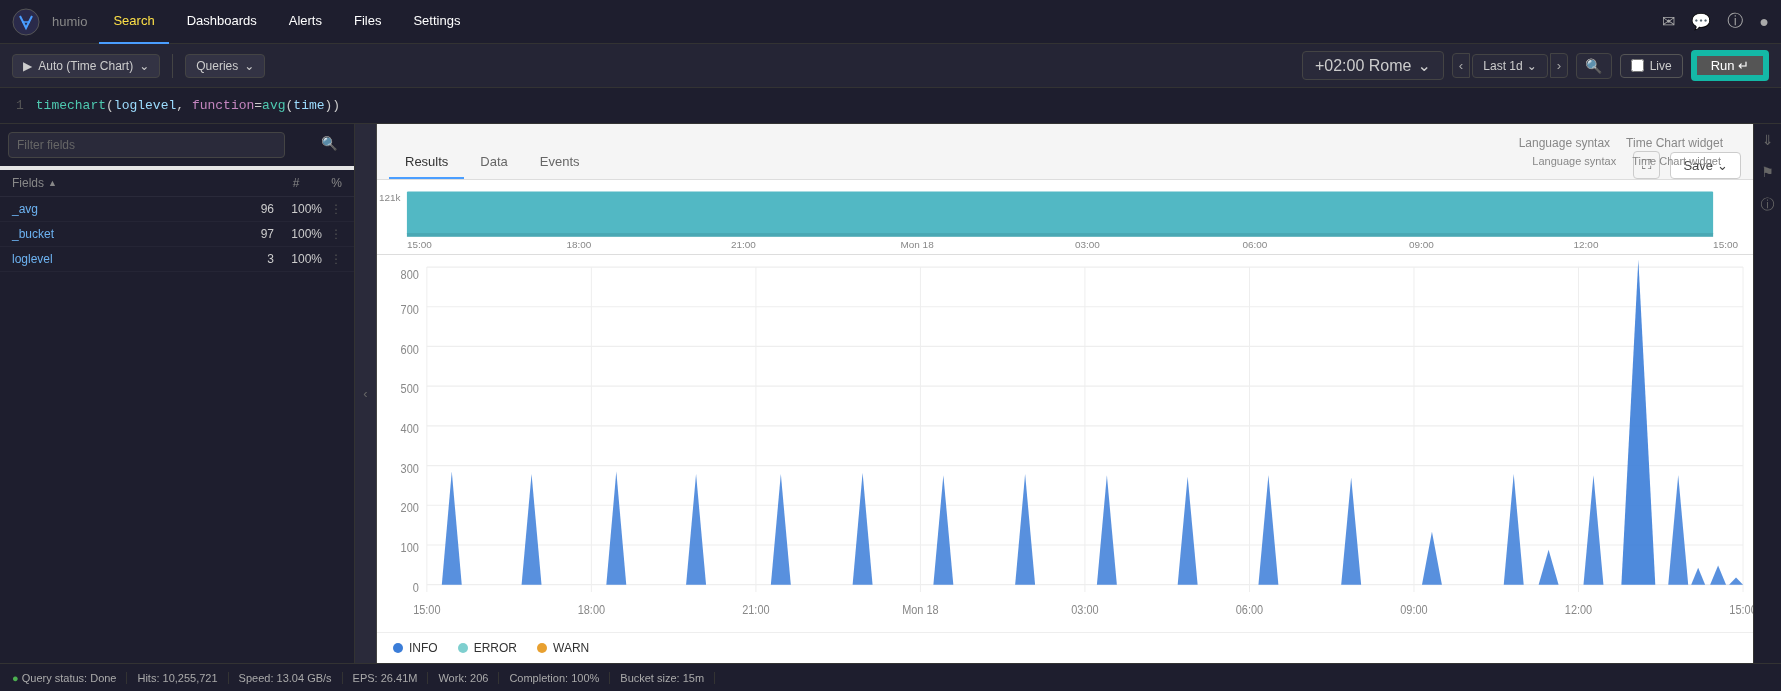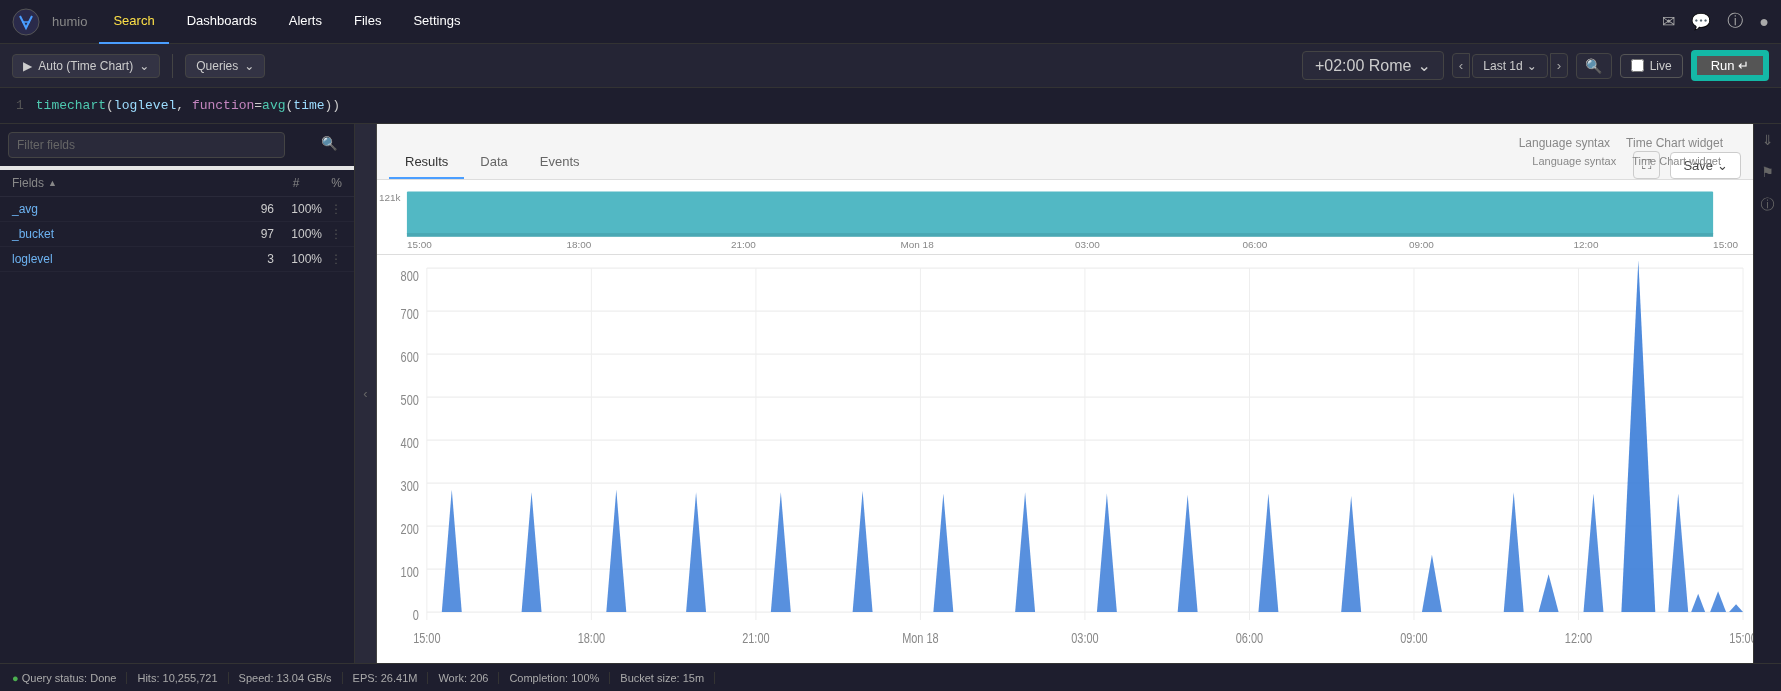--- a/index.html
+++ b/index.html
@@ -372,20 +372,34 @@
           <polygon points="1295,274 1305,183 1315,274" fill="#3b7dd8" opacity="0.85"></polygon>
 
           <polygon points="1318,274 1325,260 1332,274" fill="#3b7dd8" opacity="0.85"></polygon>
 
           <polygon points="1337,274 1345,258 1353,274" fill="#3b7dd8" opacity="0.85"></polygon>
 
           <polygon points="1356,274 1363,268 1370,274" fill="#3b7dd8" opacity="0.85"></polygon>
         </svg>
       </div>
 
+      <div class="legend">
+        <div class="legend-item">
+          <div class="legend-dot" style="background:#3b7dd8;"></div>
+          <span>INFO</span>
+        </div>
+        <div class="legend-item">
+          <div class="legend-dot" style="background:#7ecfcf;"></div>
+          <span>ERROR</span>
+        </div>
+        <div class="legend-item">
+          <div class="legend-dot" style="background:#e8a030;"></div>
+          <span>WARN</span>
+        </div>
+      </div>
     </div>
   </div>
 
   <div class="right-icons">
     <span class="right-icon">⇓</span>
     <span class="right-icon">⚑</span>
     <span class="right-icon">ⓘ</span>
   </div>
 </div>
 

